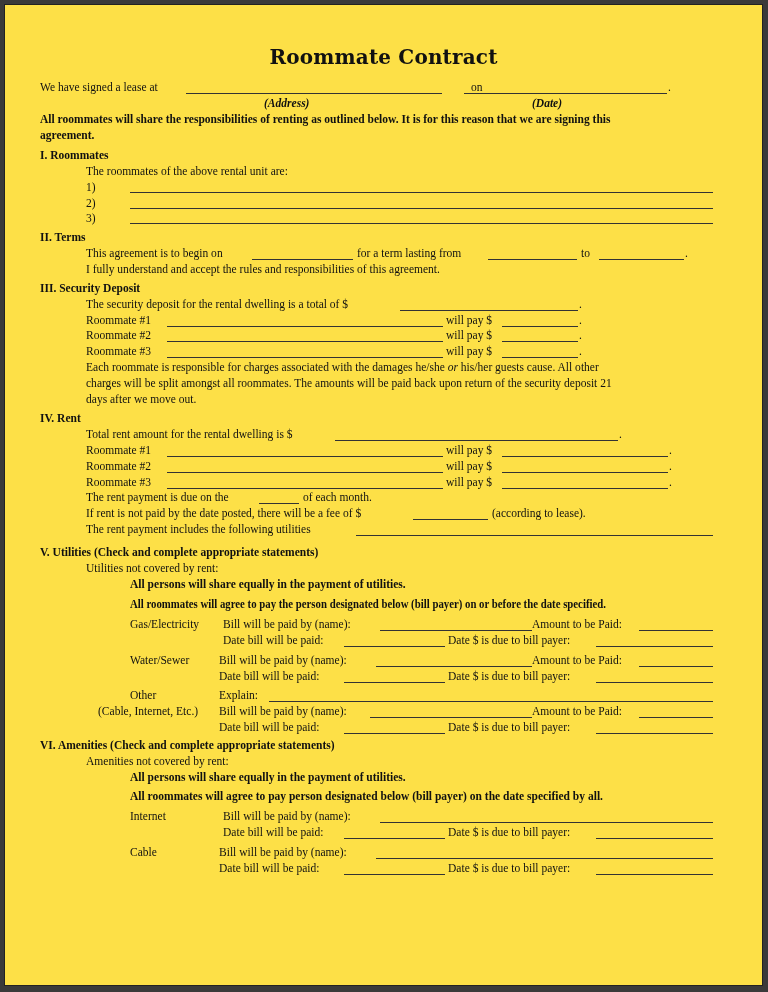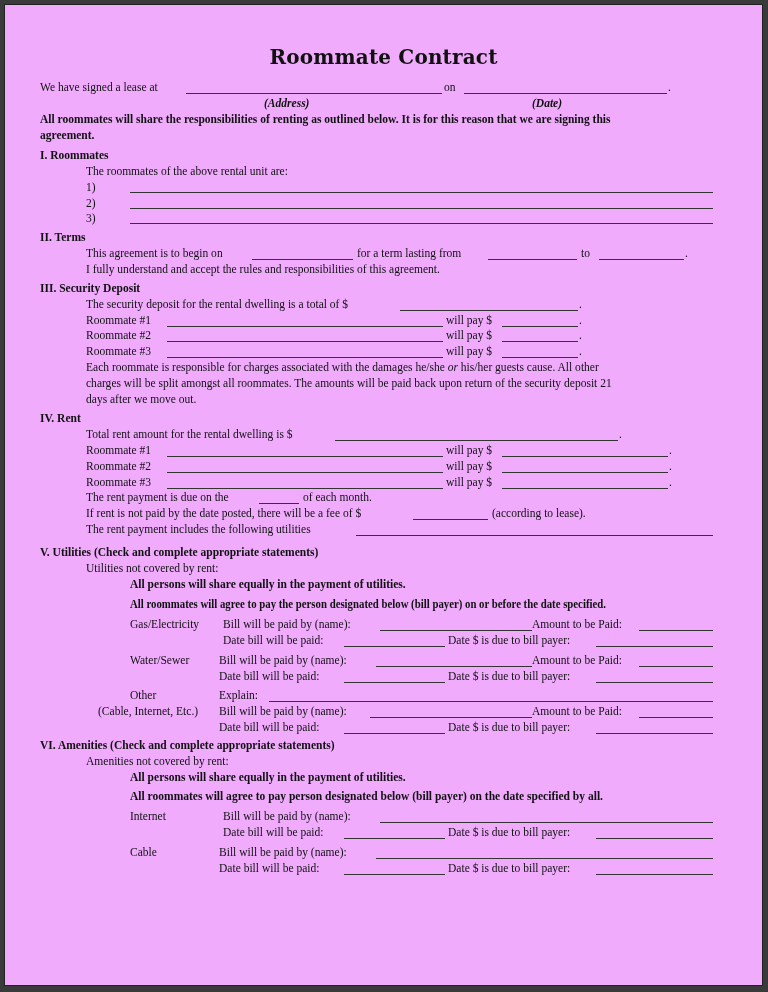--- a/index.html
+++ b/index.html
@@ -8,21 +8,21 @@
     background: #3a3a3a;
     position: relative;
     overflow: hidden;
     font-family: "Liberation Serif", serif;
     color: #111;
   }
   .page {
     position: absolute;
     left: 4px; top: 4px;
     width: 757px; height: 980px;
-    background: #f0abfc;
+    background: #fde047;
     border: 1px solid #222;
   }
   .abs { position: absolute; white-space: nowrap; }
   .t { font-size: 12.4px; line-height: 15px; transform: scaleX(0.93); transform-origin: left top; }
   .b { font-weight: bold; }
   .i { font-style: italic; }
   .title {
     position: absolute; left: 0; width: 757px; top: 39px; text-align: center;
     font-size: 21px; font-weight: bold; letter-spacing: 0.2px;
     font-family: "DejaVu Serif", serif;
@@ -33,21 +33,21 @@
 </style>
 </head>
 <body>
 
 <div class="page">
 
   <div class="title">Roommate Contract</div>
 
   <span class="abs t" style="left:35px;top:75px">We have signed a lease at</span>
   <div class="line" style="left:181px;top:88px;width:256px"></div>
-  <span class="abs t" style="left:439px;top:75px">on</span>
+  <span class="abs t" style="left:466px;top:75px">on</span>
   <div class="line" style="left:459px;top:88px;width:203px"></div>
   <span class="abs t" style="left:663px;top:75px">.</span>
   <span class="abs t b i" style="left:259px;top:91px">(Address)</span>
   <span class="abs t b i" style="left:527px;top:91px">(Date)</span>
   <span class="abs t b" style="left:35px;top:107px">All roommates will share the responsibilities of renting as outlined below.  It is for this reason that we are signing this</span>
   <span class="abs t b" style="left:35px;top:123px">agreement.</span>
 
   <span class="abs head" style="left:35px;top:143px">I. Roommates</span>
   <span class="abs t" style="left:81px;top:159px">The roommates of the above rental unit are:</span>
   <span class="abs t" style="left:81px;top:175px">1)</span>

